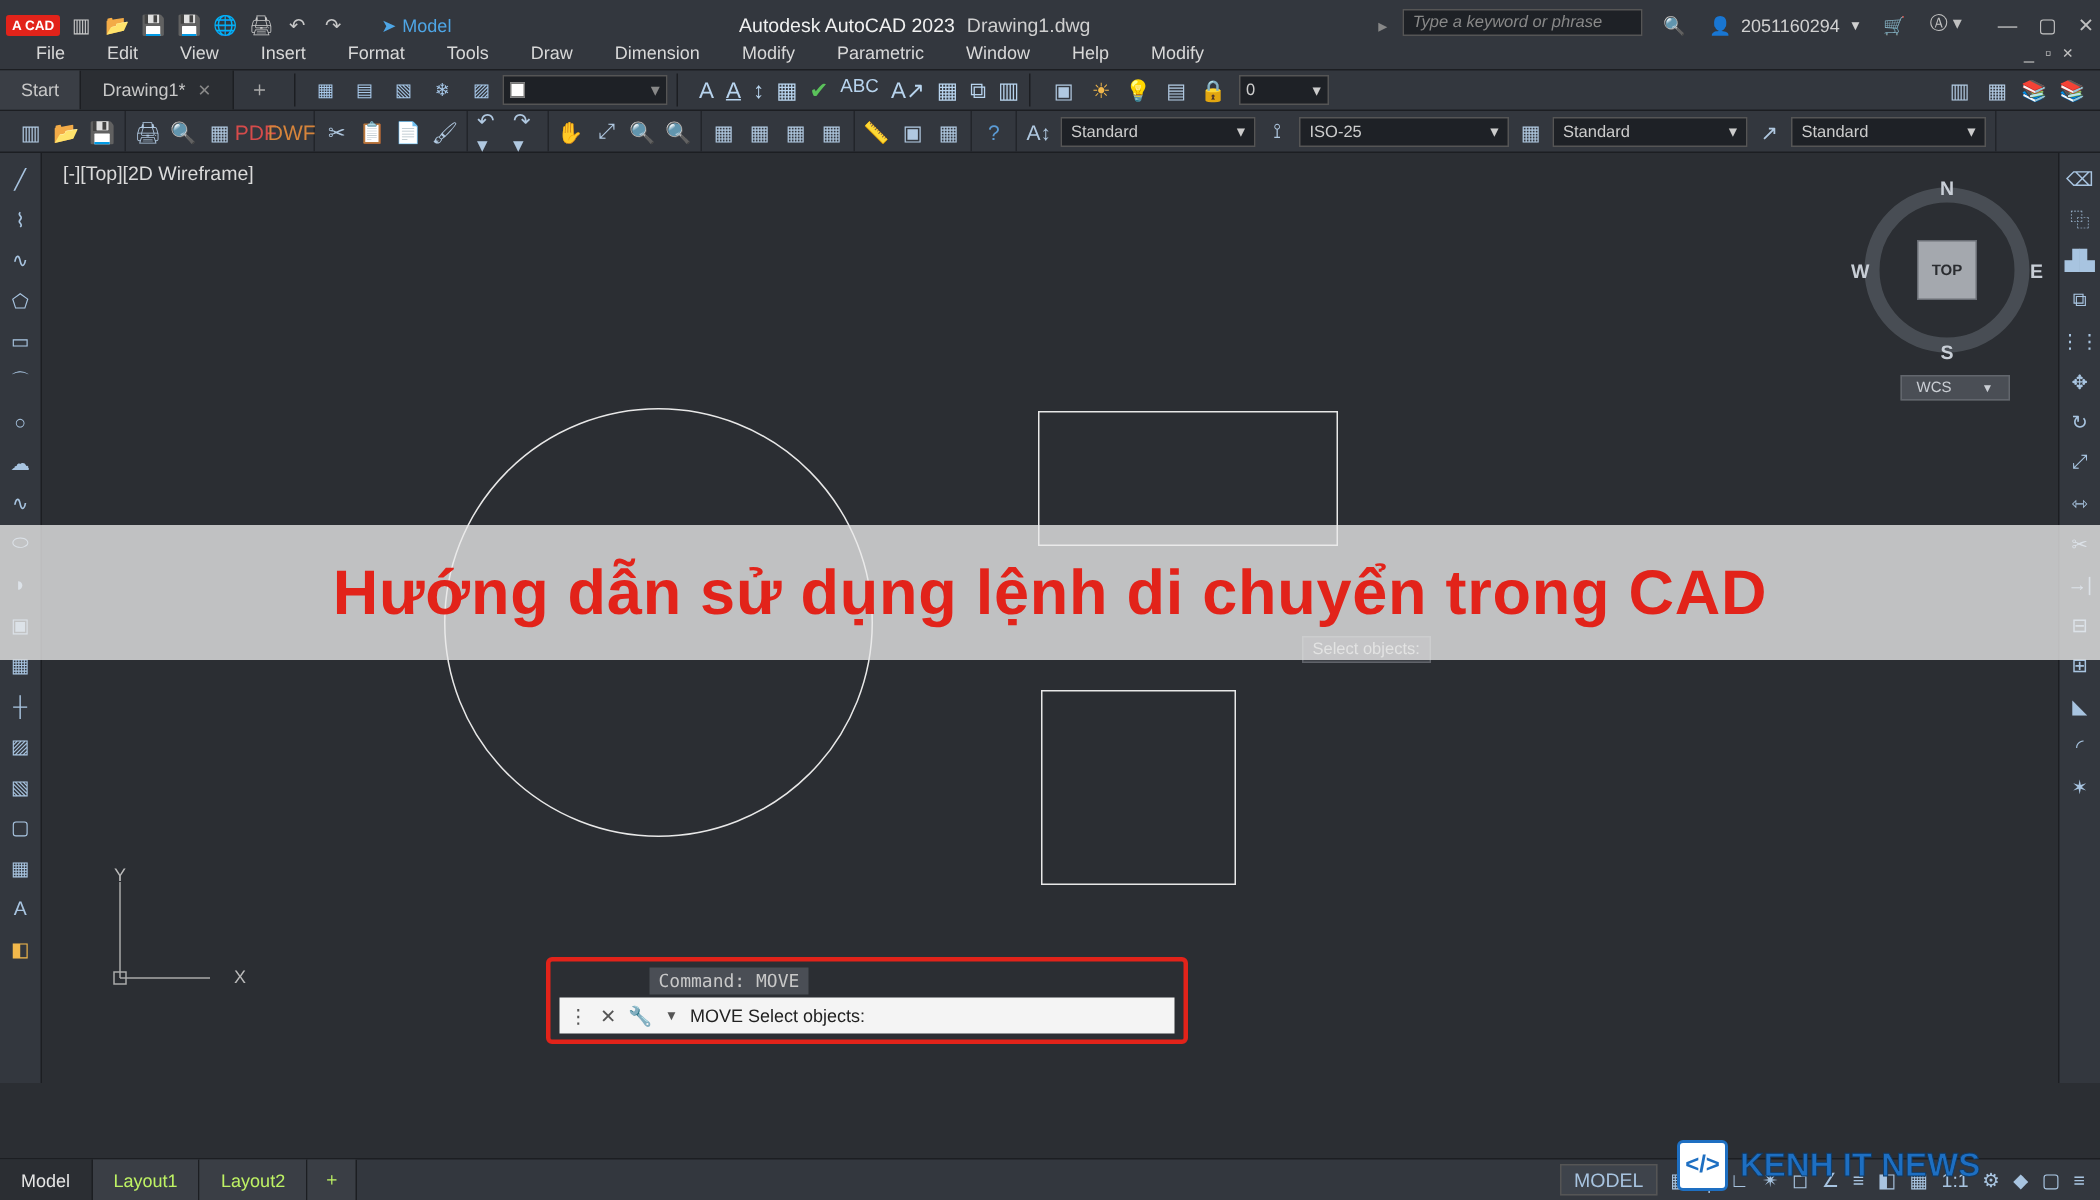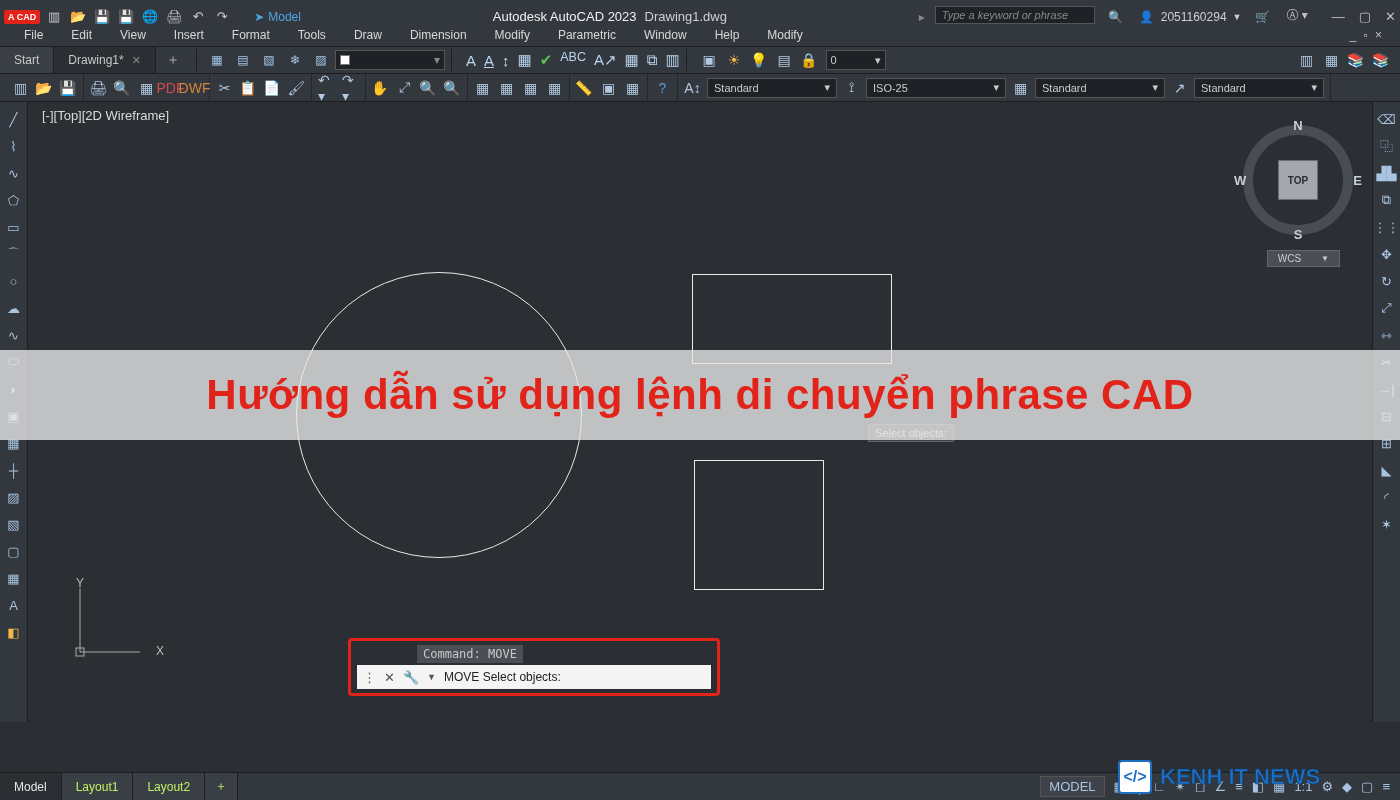--- a/index.html
+++ b/index.html
@@ -61,21 +61,21 @@
 .navcube .dir{position:absolute;color:#C8CED6;font-size:13px;font-weight:bold}
 .navcube .n{top:-2px}
 .navcube .s{bottom:-2px}
 .navcube .e{right:-4px}
 .navcube .w{left:-4px}
 .navcube .top{width:40px;height:40px;background:#A4A8AE;border:1px solid #6A6E75;display:flex;align-items:center;justify-content:center;font-size:10px;color:#2A2C30;font-weight:bold;z-index:2}
 .wcs{position:absolute;right:32px;top:148px;background:#4A4E55;border:1px solid #62666D;padding:2px 10px;font-size:10px;color:#CACED4;display:flex;align-items:center;gap:20px}
 
 .ucs{position:absolute;left:22px;bottom:60px;width:90px;height:80px}
 
-.cmdwrap{position:absolute;left:320px;bottom:26px;width:372px;border:3px solid #E2231A;border-radius:4px;padding:4px 6px;background:transparent}
+.cmdwrap{position:absolute;left:336px;bottom:26px;width:428px;border:3px solid #E2231A;border-radius:4px;padding:4px 6px;background:transparent}
 .cmd-hint{background:#4A4E55;color:#C8C8C8;font-family:Consolas,monospace;font-size:12px;padding:2px 6px;display:inline-block;margin-left:60px;margin-bottom:2px}
 .cmdline{background:#F4F4F4;height:24px;display:flex;align-items:center;padding:0 6px;gap:8px;font-family:Consolas,monospace;font-size:12px;color:#222}
 .cmdline .ico{color:#555;font-size:13px}
 .cmdline b{font-weight:normal}
 
 .overlay{position:absolute;left:0;right:0;top:350px;height:90px;background:rgba(235,235,235,.78);display:flex;align-items:center;justify-content:center;z-index:5}
 .overlay-text{color:#E2231A;font-size:42px;font-weight:bold;letter-spacing:.5px}
 
 .watermark{position:absolute;right:40px;bottom:6px;display:flex;align-items:center;gap:8px;z-index:6}
 .watermark .logo{width:34px;height:34px;border:2px solid #1E6FC2;border-radius:4px;display:flex;align-items:center;justify-content:center;color:#1E6FC2;font-weight:bold;font-size:16px;background:#fff}
@@ -341,21 +341,21 @@
     <span class="vi">→|</span>
     <span class="vi">⊟</span>
     <span class="vi">⊞</span>
     <span class="vi">◣</span>
     <span class="vi">◜</span>
     <span class="vi">✶</span>
   </div>
 </div>
 
 <div class="overlay">
-  <div class="overlay-text">Hướng dẫn sử dụng lệnh di chuyển phrase CAD</div>
+  <div class="overlay-text">Hướng dẫn sử dụng lệnh di chuyển trong CAD</div>
 </div>
 
 <div class="watermark">
   <div class="logo">&lt;/&gt;</div>
   <svg width="200" height="30">
     <text x="0" y="22" font-size="22" font-weight="900" fill="#1E6FC2" stroke="#0E3A66" stroke-width="0.6" font-family="Arial Black,Arial">KENH IT NEWS</text>
   </svg>
 </div>
 
 <div class="statusbar">

